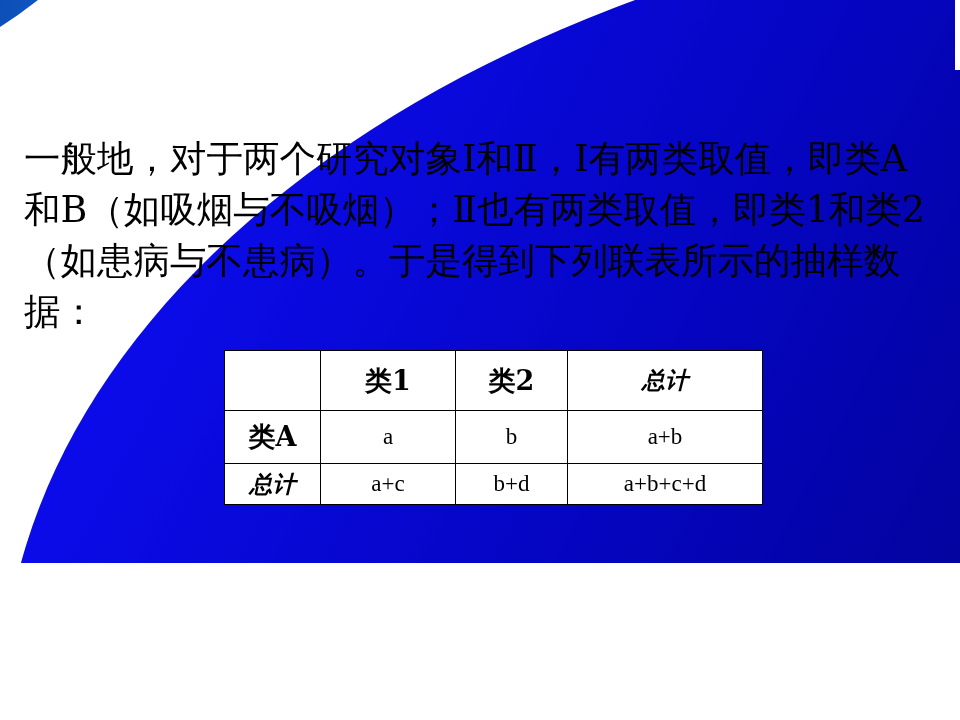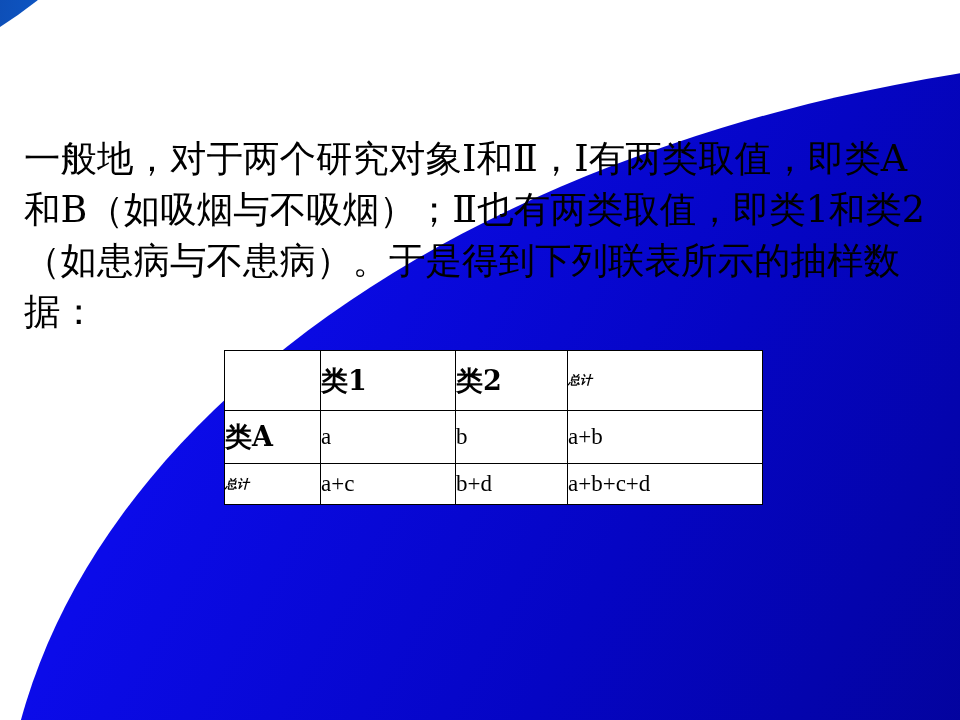--- a/index.html
+++ b/index.html
@@ -9,21 +9,21 @@
   body {
     width: 960px;
     height: 720px;
     background: #ffffff;
     font-family: "DejaVu Serif", "Liberation Serif", serif;
     overflow: hidden;
   }
   #slide {
     position: relative;
     width: 960px;
-    height: 720px;
+    height: 563px;
     background: #ffffff;
     overflow: hidden;
   }
 
   
   .deco-tl {
     position: absolute;
     left: -230px;
     top: -468px;
     width: 480px;
@@ -70,21 +70,21 @@
     left: 224px;
     top: 350px;
   }
   table.contingency {
     border-collapse: collapse;
     table-layout: fixed;
     background: #ffffff;
   }
   table.contingency td {
     border: 1px solid #000000;
-    text-align: left;
+    text-align: center;
     vertical-align: middle;
     color: #000000;
     padding: 0;
   }
   col.c0 { width: 96px; }
   col.c1 { width: 135px; }
   col.c2 { width: 112px; }
   col.c3 { width: 195px; }
 
   tr.r-head td { height: 59px; }
@@ -92,21 +92,21 @@
   tr.r-b    td { height: 53px; }
   tr.r-tot  td { height: 40px; }
 
   
   .cls-label {
     font-size: 27px;
     font-weight: bold;
     font-family: "DejaVu Serif", "Liberation Serif", serif;
   }
   .total-label {
-    font-size: 12px;
+    font-size: 23px;
     font-weight: bold;
     font-style: italic;
     font-family: "DejaVu Serif", "Liberation Serif", serif;
   }
   .formula {
     font-size: 23px;
     font-weight: normal;
     font-family: "Liberation Serif", "DejaVu Serif", serif;
   }
 </style>

